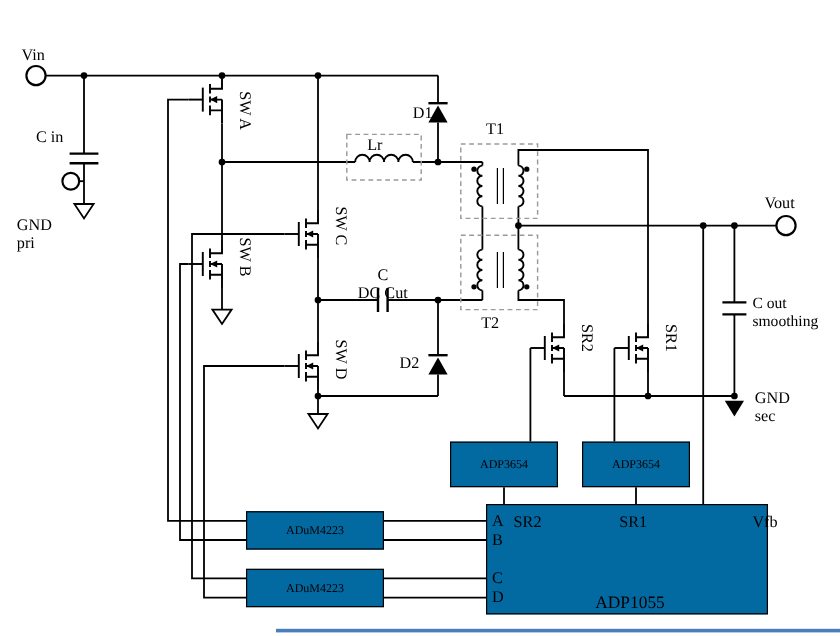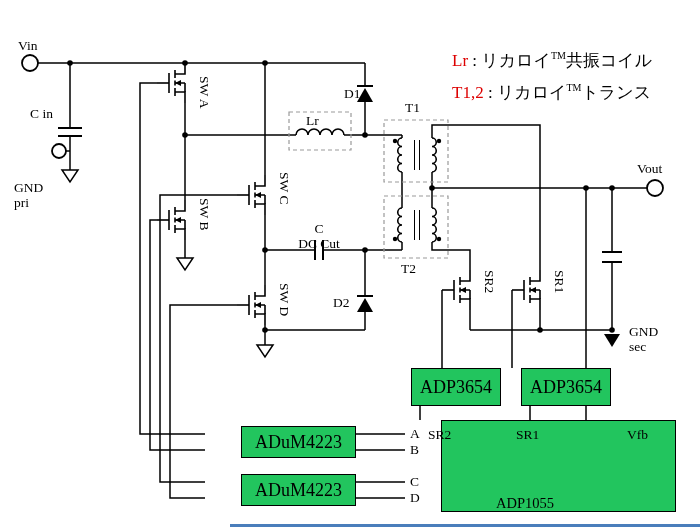--- a/index.html
+++ b/index.html
@@ -3,22 +3,22 @@
 <meta charset="utf-8">
 <style>
   html,body{margin:0;padding:0;background:#fff;}
   #canvas{position:relative;width:700px;height:530px;background:#fff;overflow:hidden;
           font-family:Liberation Serif, serif;color:#000;}
   #schem{position:absolute;left:0;top:0;}
   .lbl{position:absolute;font-size:13.5px;line-height:15px;white-space:nowrap;}
   .lbl.center{text-align:center;white-space:normal;}
   .vlbl{position:absolute;font-size:13.5px;white-space:nowrap;
         transform:rotate(90deg);transform-origin:0 0;}
-  .icbox{position:absolute;box-sizing:border-box;border:1.5px solid #000;background:#22c55e;
-         display:flex;align-items:center;justify-content:center;font-size:18px;margin-left:36px;}
+  .icbox{position:absolute;box-sizing:border-box;border:1.5px solid #000;background:#0369a1;
+         display:flex;align-items:center;justify-content:center;font-size:10px;}
   .pin{position:absolute;font-size:13.5px;line-height:16px;white-space:nowrap;}
   .ic1055name{position:absolute;text-align:center;font-size:14.5px;margin-top:36px;}
   .legend{position:absolute;left:452px;top:42px;font-size:17px;line-height:27px;white-space:nowrap;}
   .legend .term{color:#dd0000;}
   .legend sup{font-size:10px;}
   .bluebar{position:absolute;left:230px;top:524px;width:470px;height:3px;background:#4a7ebb;}
 </style>
 </head>
 <body>
 
@@ -165,36 +165,33 @@
   <div class="lbl" style="left:306px;top:113px">Lr</div>
   <div class="lbl" style="left:344px;top:86px">D1</div>
   <div class="lbl" style="left:333px;top:295px">D2</div>
 
   <div class="lbl center" style="left:283px;top:221px;width:72px"><span>C</span><br><span>DC Cut</span></div>
 
   <div class="lbl" style="left:405px;top:100px">T1</div>
   <div class="lbl" style="left:401px;top:261px">T2</div>
 
   <div class="lbl" style="left:637px;top:161px">Vout</div>
+  <div class="lbl" style="left:627px;top:245px;font-size:13px"><span>C out</span><br><span>smoothing</span></div>
   <div class="lbl" style="left:629px;top:324px"><span>GND</span><br><span>sec</span></div>
 
   <div class="icbox" style="left:375px;top:368px;width:90px;height:38px">ADP3654</div>
   <div class="icbox" style="left:485px;top:368px;width:90px;height:38px">ADP3654</div>
   <div class="icbox" style="left:205px;top:426px;width:115px;height:32px">ADuM4223</div>
   <div class="icbox" style="left:205px;top:474px;width:115px;height:32px">ADuM4223</div>
   <div class="icbox" style="left:405px;top:420px;width:235px;height:92px"></div>
   <div class="ic1055name" style="left:440px;top:459px;width:170px">ADP1055</div>
 
   <div class="pin" style="left:410px;top:426px">A</div>
   <div class="pin" style="left:410px;top:442px">B</div>
   <div class="pin" style="left:410px;top:474px">C</div>
   <div class="pin" style="left:410px;top:490px">D</div>
   <div class="pin" style="left:428px;top:427px">SR2</div>
   <div class="pin" style="left:516px;top:427px">SR1</div>
   <div class="pin" style="left:627px;top:427px">Vfb</div>
 
-  <div class="legend">
-    <div><span class="term">Lr</span><span> : </span><span>リカロイ</span><sup>TM</sup><span>共振コイル</span></div>
-    <div><span class="term">T1,2</span><span> : </span><span>リカロイ</span><sup>TM</sup><span>トランス</span></div>
-  </div>
 
   <div class="bluebar"></div>
 </div>
 
 </body></html>

